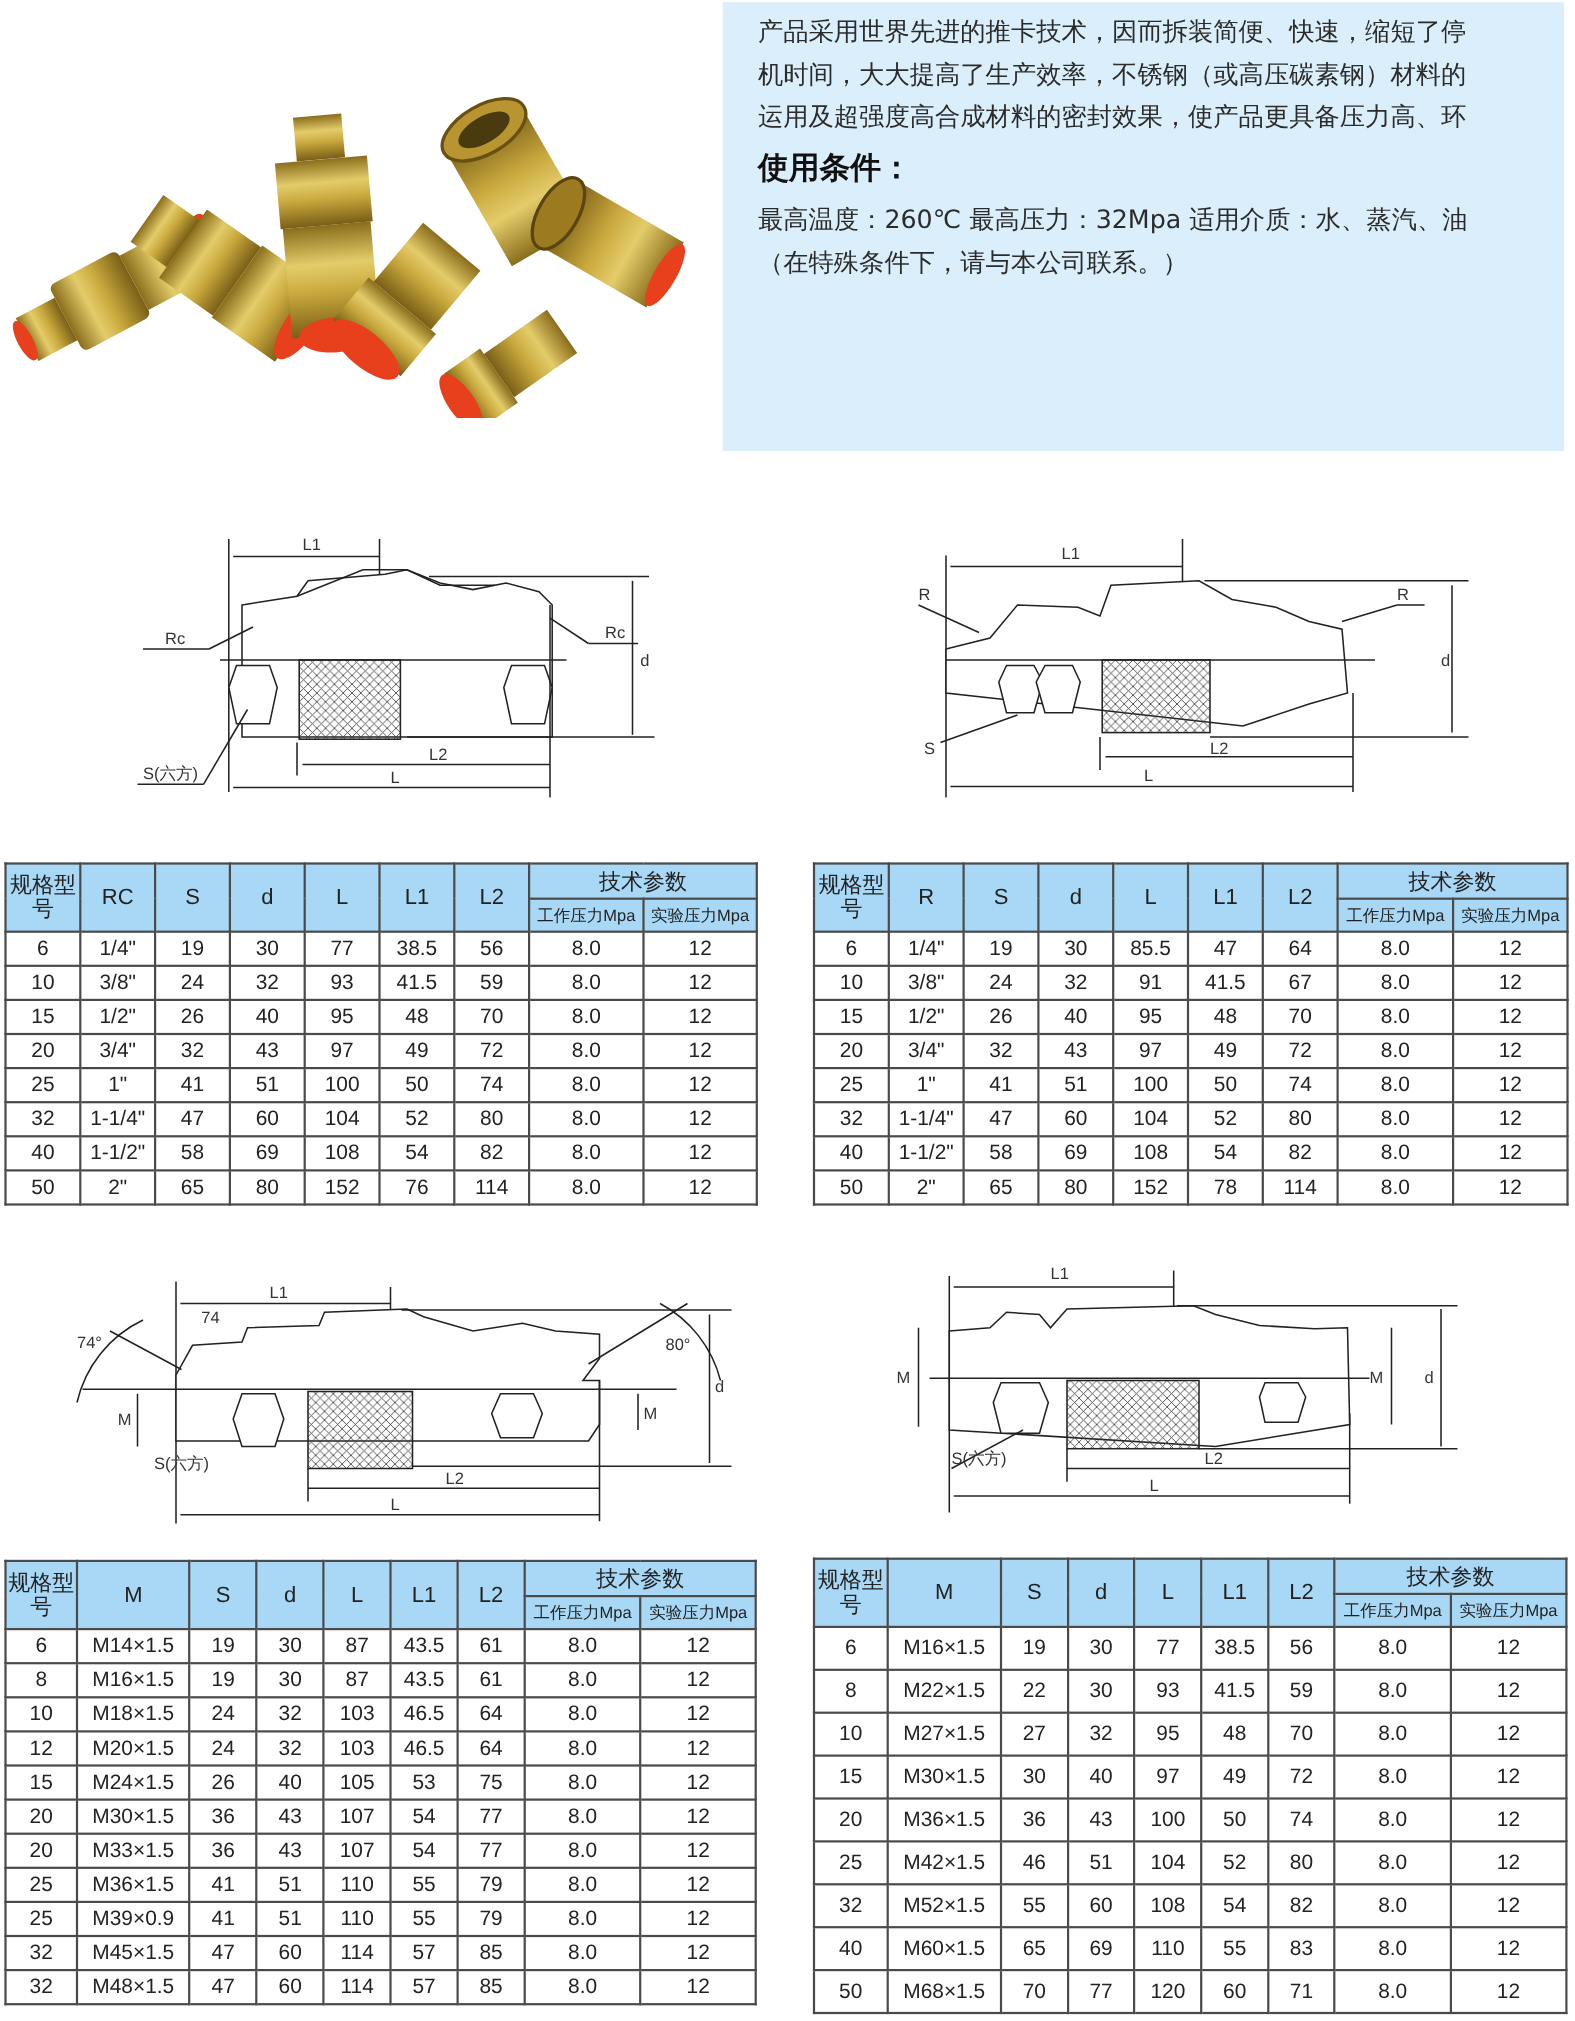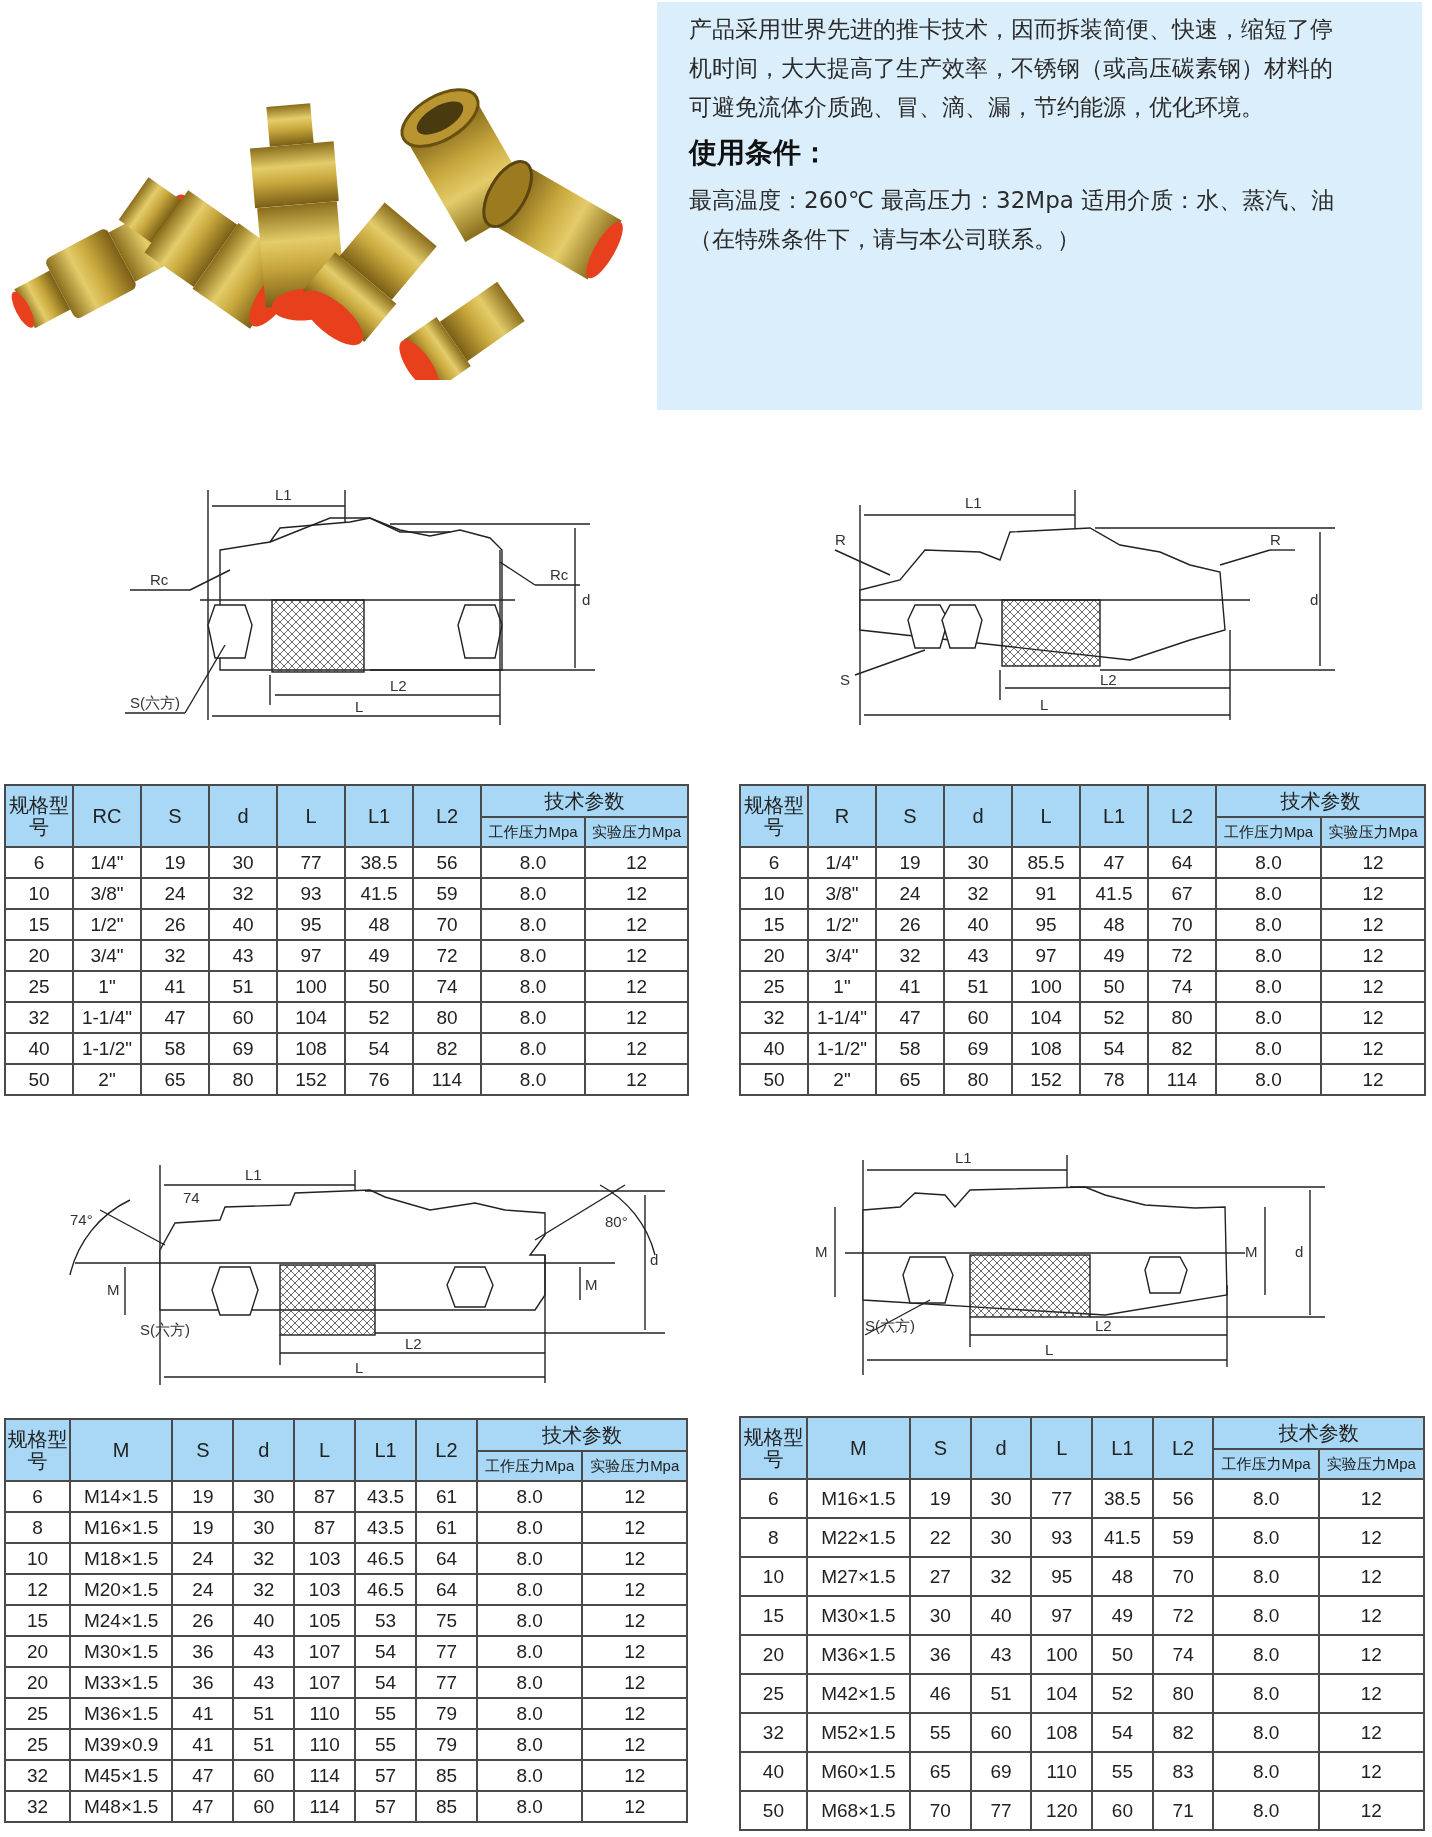--- a/index.html
+++ b/index.html
@@ -89,21 +89,21 @@
       <rect x="20" y="-30" width="40" height="60" fill="url(#brass)"></rect>
       <ellipse cx="62" cy="0" rx="12" ry="30" fill="#e8401c"></ellipse>
     </g>
   </svg>
 </div>
 
 <div class="panel">
   <div class="panel-body">
     <div>产品采用世界先进的推卡技术，因而拆装简便、快速，缩短了停</div>
     <div>机时间，大大提高了生产效率，不锈钢（或高压碳素钢）材料的</div>
-    <div>可避免流体介质跑、冒、滴、漏，节约能源，优化环境。</div>
+    <div>运用及超强度高合成材料的密封效果，使产品更具备压力高、环</div>
     <div class="panel-sub">使用条件：</div>
     <div class="cond">最高温度：260℃  最高压力：32Mpa  适用介质：水、蒸汽、油</div>
     <div>（在特殊条件下，请与本公司联系。）</div>
   </div>
 </div>
 
 <div class="drawing" style="left:120px; top:470px; width:520px; height:260px;">
   <svg viewBox="0 0 520 260">
     <g stroke="#222" stroke-width="1.4" fill="none">
       <line x1="88" y1="20" x2="88" y2="250"></line>

